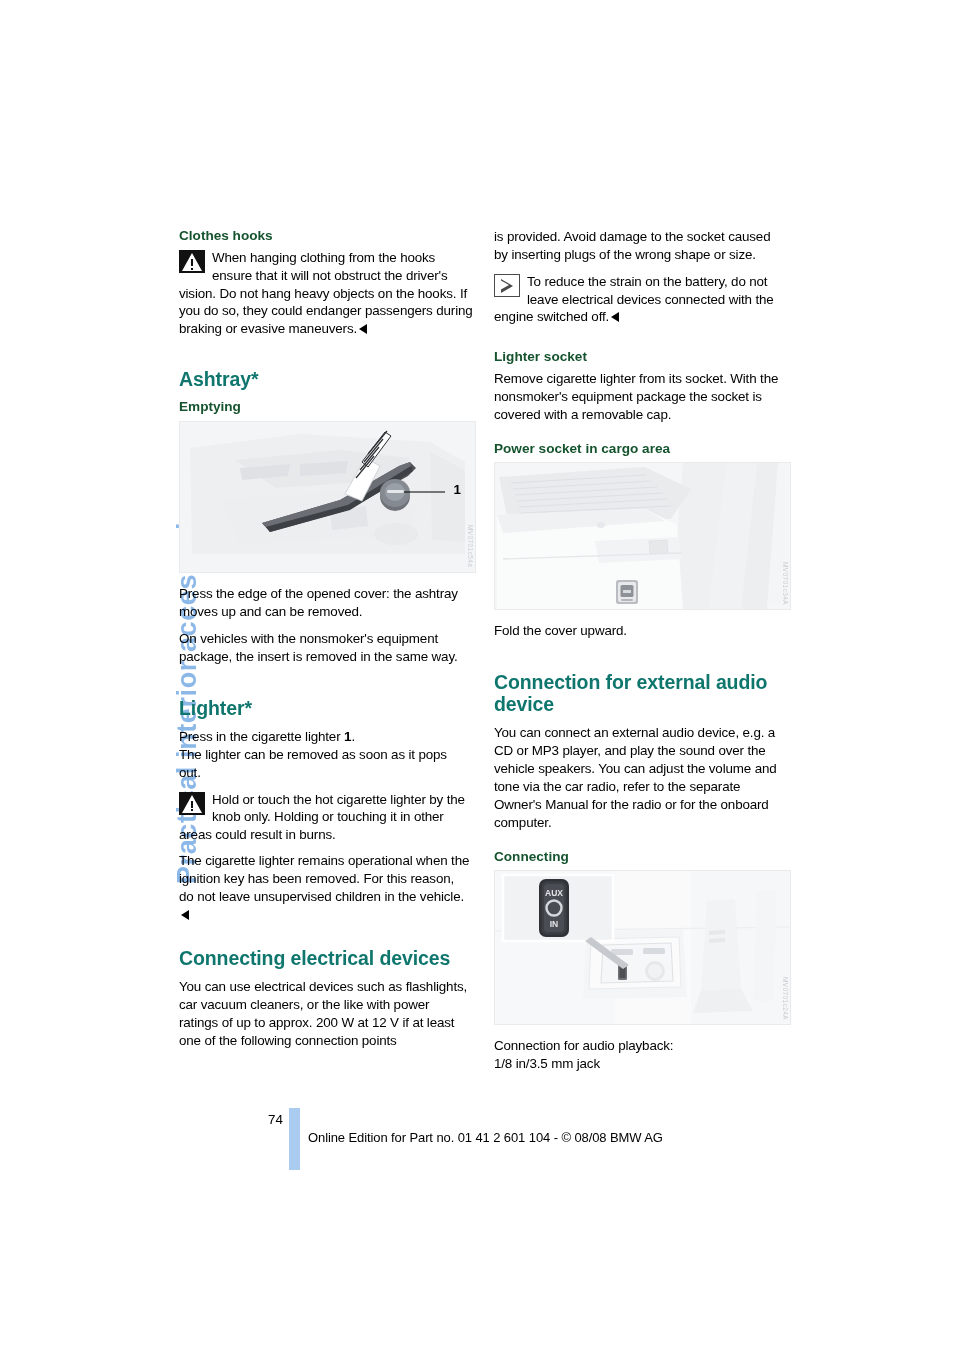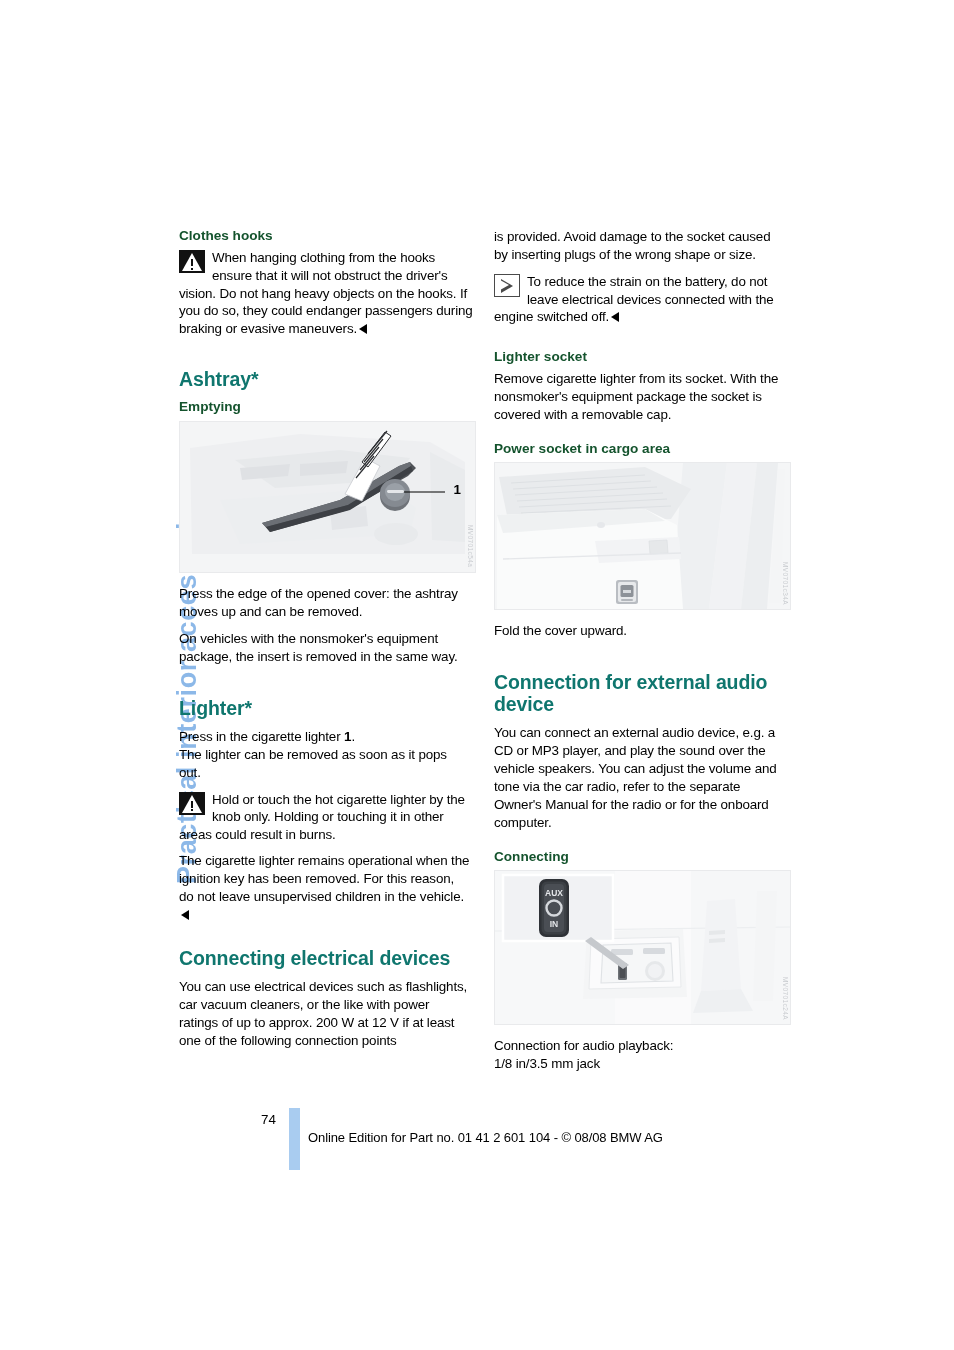--- a/index.html
+++ b/index.html
@@ -231,21 +231,21 @@
     top: 1106px;
     width: 620px;
     height: 80px;
   }
   .footer .pageno {
     position: absolute;
     left: 82px;
     top: 6px;
     font-size: 13.4px;
     color: #000;
-    text-align: left;
+    text-align: right;
     width: 22px;
   }
   .footer .bluebar {
     position: absolute;
     left: 110px;
     top: 2px;
     width: 11px;
     height: 62px;
     background: #a9ccf0;
   }

